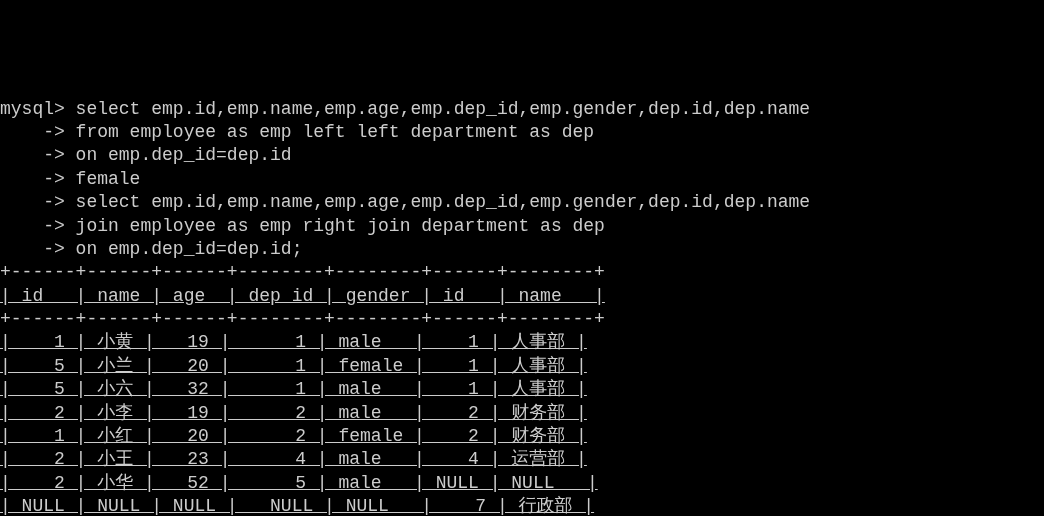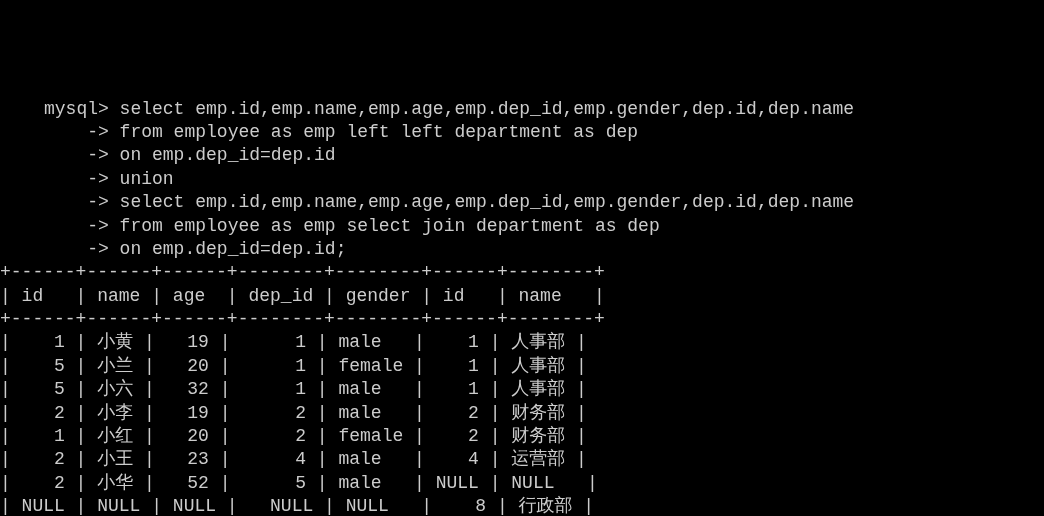--- a/index.html
+++ b/index.html
@@ -11,53 +11,53 @@
       background-color: #000000;
       color: #cccccc;
       font-family: 'Consolas', 'Monaco', 'Courier New', monospace;
       font-size: 18px;
       line-height: 1.3;
       padding: 4px 0;
       white-space: pre;
     }
     .prompt {
       color: #cccccc;
-      margin-left: 44px;
     }
     .query-line {
       color: #cccccc;
       margin-top: 20px;
     }
     .border-line {
       color: #cccccc;
     }
     .data-line {
       color: #cccccc;
+      text-decoration: underline;
     }
   </style>
 </head>
 <body>
 
 
 
 <div><span class="prompt">mysql&gt;</span><span class="query-line"> select emp.id,emp.name,emp.age,emp.dep_id,emp.gender,dep.id,dep.name</span>
 <span class="prompt">    -&gt;</span><span class="query-line"> from employee as emp left left department as dep</span>
 <span class="prompt">    -&gt;</span><span class="query-line"> on emp.dep_id=dep.id</span>
-<span class="prompt">    -&gt;</span><span class="query-line"> union</span>
+<span class="prompt">    -&gt;</span><span class="query-line"> female</span>
 <span class="prompt">    -&gt;</span><span class="query-line"> select emp.id,emp.name,emp.age,emp.dep_id,emp.gender,dep.id,dep.name</span>
-<span class="prompt">    -&gt;</span><span class="query-line"> from employee as emp select join department as dep</span>
+<span class="prompt">    -&gt;</span><span class="query-line"> join employee as emp right join department as dep</span>
 <span class="prompt">    -&gt;</span><span class="query-line"> on emp.dep_id=dep.id;</span>
 <span class="border-line">+------+------+------+--------+--------+------+--------+</span>
 <span class="data-line">| id   | name | age  | dep_id | gender | id   | name   |</span>
 <span class="border-line">+------+------+------+--------+--------+------+--------+</span>
 <span class="data-line">|    1 | 小黄 |   19 |      1 | male   |    1 | 人事部 |</span>
 <span class="data-line">|    5 | 小兰 |   20 |      1 | female |    1 | 人事部 |</span>
 <span class="data-line">|    5 | 小六 |   32 |      1 | male   |    1 | 人事部 |</span>
 <span class="data-line">|    2 | 小李 |   19 |      2 | male   |    2 | 财务部 |</span>
 <span class="data-line">|    1 | 小红 |   20 |      2 | female |    2 | 财务部 |</span>
 <span class="data-line">|    2 | 小王 |   23 |      4 | male   |    4 | 运营部 |</span>
 <span class="data-line">|    2 | 小华 |   52 |      5 | male   | NULL | NULL   |</span>
-<span class="data-line">| NULL | NULL | NULL |   NULL | NULL   |    8 | 行政部 |</span>
+<span class="data-line">| NULL | NULL | NULL |   NULL | NULL   |    7 | 行政部 |</span>
 
 </div>
 
 
 
 
 </body></html>

